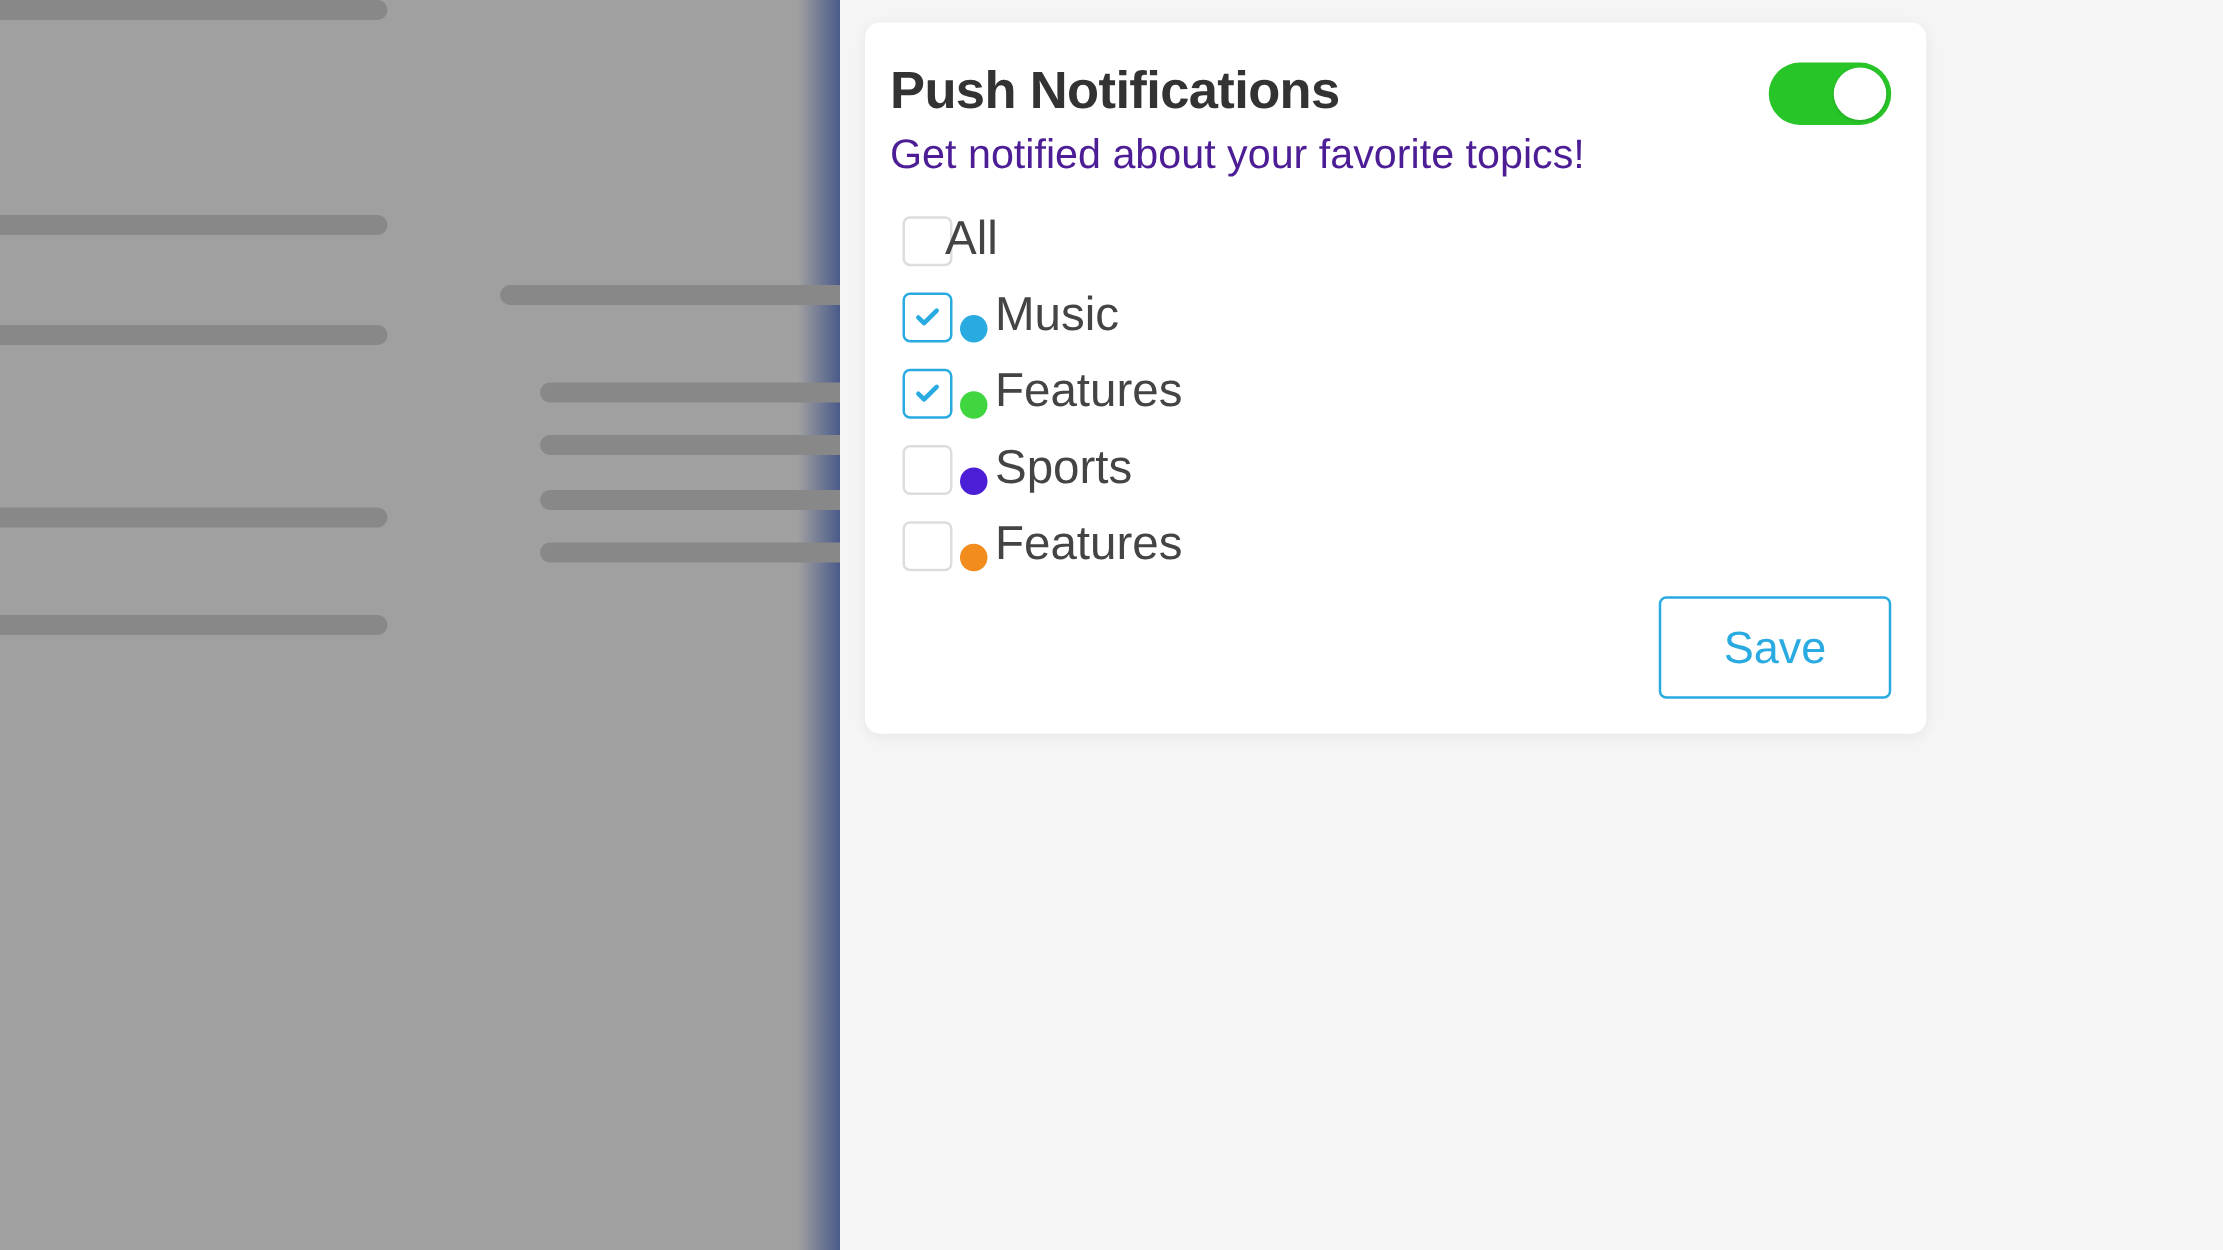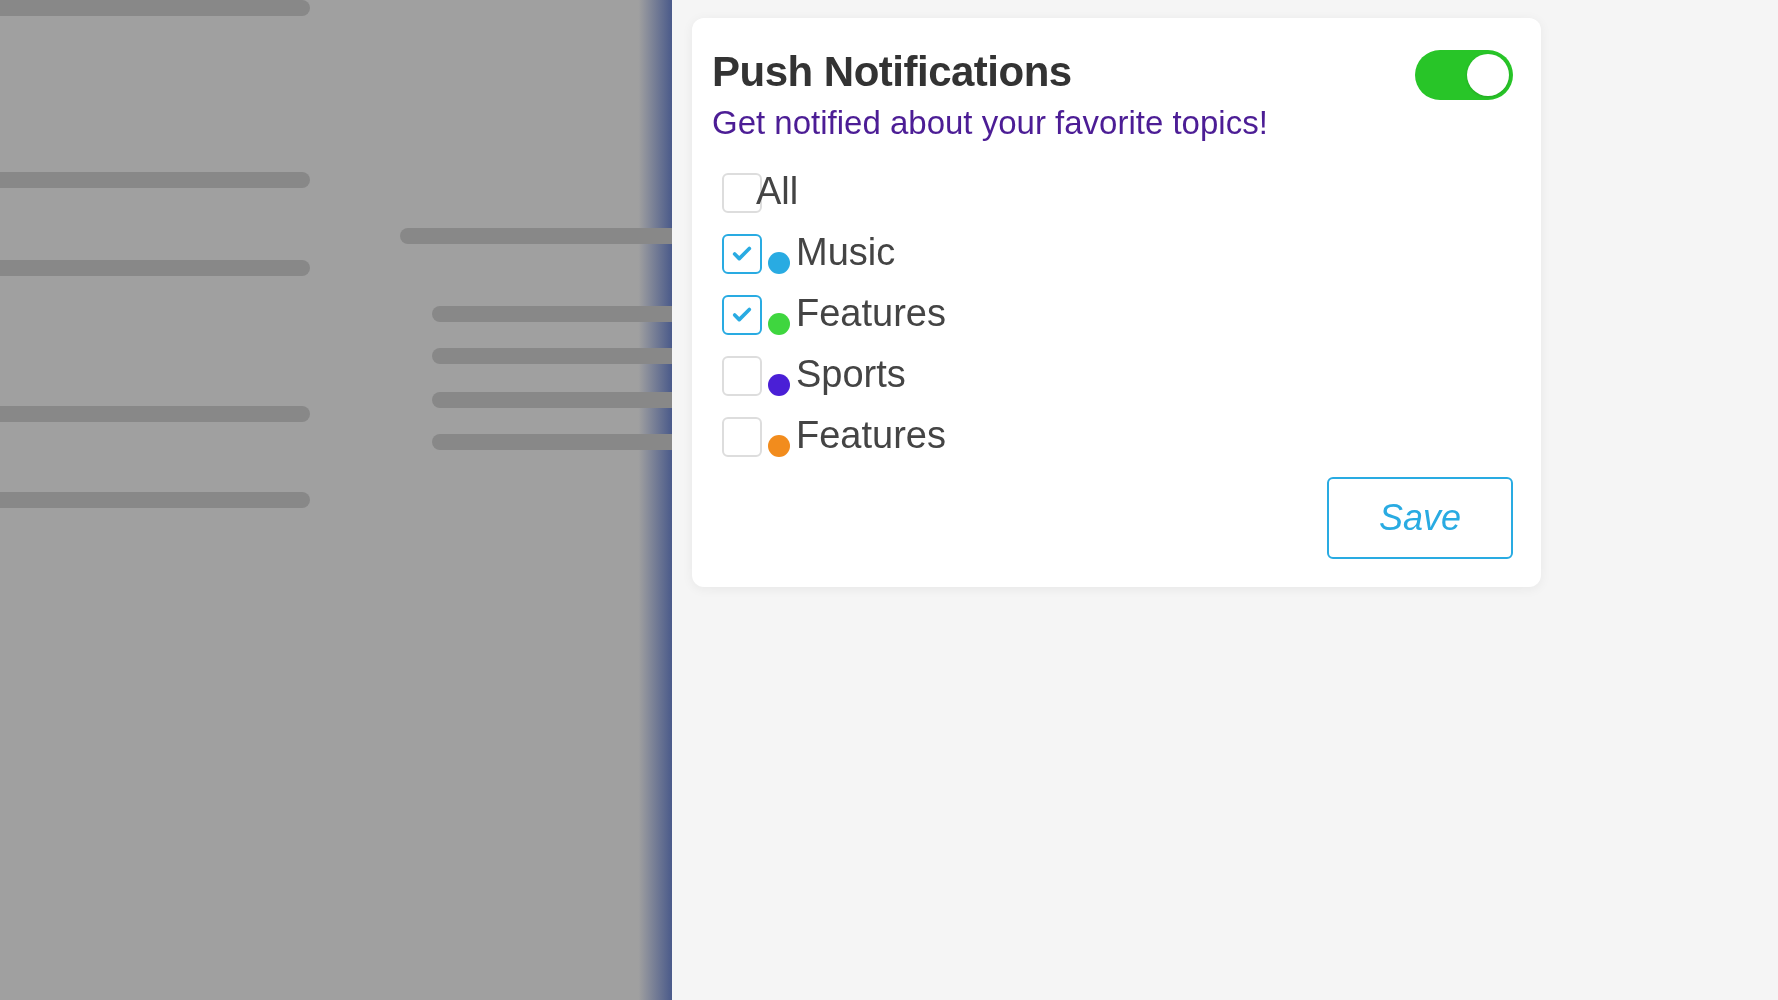--- a/index.html
+++ b/index.html
@@ -166,21 +166,20 @@
     
     .save-btn {
       border: 2px solid #29abe2;
       color: #29abe2;
       background: #fff;
       font-size: 36px;
       padding: 18px 50px;
       border-radius: 6px;
       cursor: pointer;
       font-weight: 400;
-      font-style: italic;
     }
   </style>
 </head>
 <body>
 
 <div class="backdrop">
   <div class="skeleton-bar skel-l1"></div>
   <div class="skeleton-bar skel-l2"></div>
   <div class="skeleton-bar skel-l3"></div>
   <div class="skeleton-bar skel-l4"></div>

